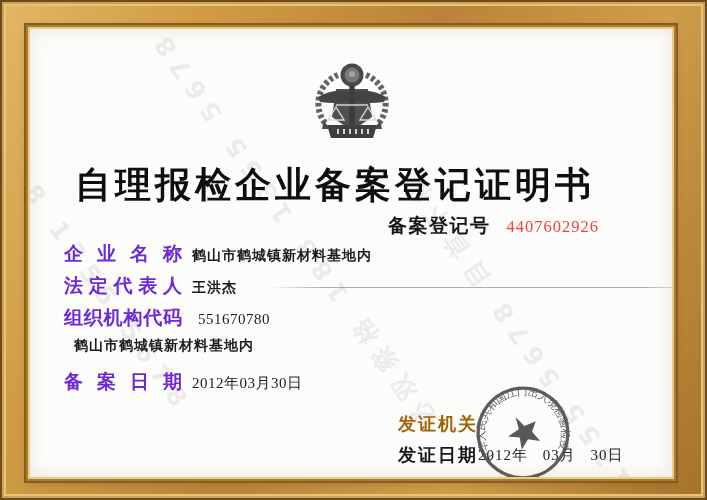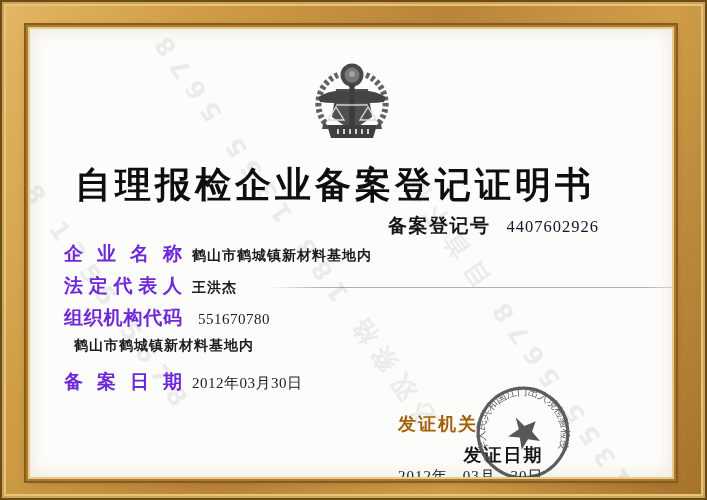--- a/index.html
+++ b/index.html
@@ -35,38 +35,38 @@
   .emblem{position:absolute;left:282px;top:30px;width:80px;height:92px;opacity:.92;}
   
   .title{
     position:absolute;left:20px;top:132px;width:570px;text-align:center;
     font-family:"DejaVu Sans","Liberation Sans",sans-serif;
     font-size:36px;font-weight:900;letter-spacing:4px;color:#0e0e0e;white-space:nowrap;
   }
   
   .regno{position:absolute;left:358px;top:184px;display:flex;align-items:baseline;}
   .regno .lbl{font-size:19px;font-weight:600;letter-spacing:1.5px;color:#161616;}
-  .regno .val{font-size:16.5px;letter-spacing:1px;margin-left:16px;color:#0f172a;}
+  .regno .val{font-size:16.5px;letter-spacing:1px;margin-left:16px;color:#ef4444;}
   
   .fields{position:absolute;left:34px;top:212px;width:600px;}
   .frow{display:flex;align-items:baseline;height:32px;}
   .f-label{
     width:118px;font-size:19px;font-weight:600;color:#6d28d9;
     text-align:justify;text-align-last:justify;-moz-text-align-last:justify;
   }
   .f-value{margin-left:10px;font-size:14px;font-weight:700;color:#1c1c1c;letter-spacing:1px;}
   .f-value.num{font-size:15px;font-weight:400;letter-spacing:.5px;margin-left:16px;}
   .f-value.date{font-size:15px;font-weight:400;letter-spacing:.5px;}
   .rep-line{
     position:absolute;left:240px;top:258px;width:425px;height:1px;
     background:linear-gradient(90deg,rgba(90,90,90,0),rgba(80,80,80,.45) 12%,rgba(80,80,80,.45) 88%,rgba(90,90,90,0));
   }
   
   .issuer{position:absolute;left:368px;top:383px;font-size:18px;font-weight:600;letter-spacing:2px;color:#a16207;}
-  .issuedate{position:absolute;left:368px;top:414px;display:flex;align-items:flex-end;flex-direction:column;}
+  .issuedate{position:absolute;left:368px;top:414px;display:flex;align-items:center;}
   .issuedate .lbl{font-size:18px;font-weight:600;letter-spacing:2px;color:#161616;}
   .issuedate .val{font-size:15px;color:#222;word-spacing:10px;letter-spacing:1px;}
   
   .seal{position:absolute;left:436px;top:347px;width:114px;height:114px;transform:rotate(-10deg);opacity:.88;}
   .seal text{font-family:"Liberation Serif","DejaVu Serif",serif;}
 </style>
 </head>
 <body>
 
 <div class="scene">

